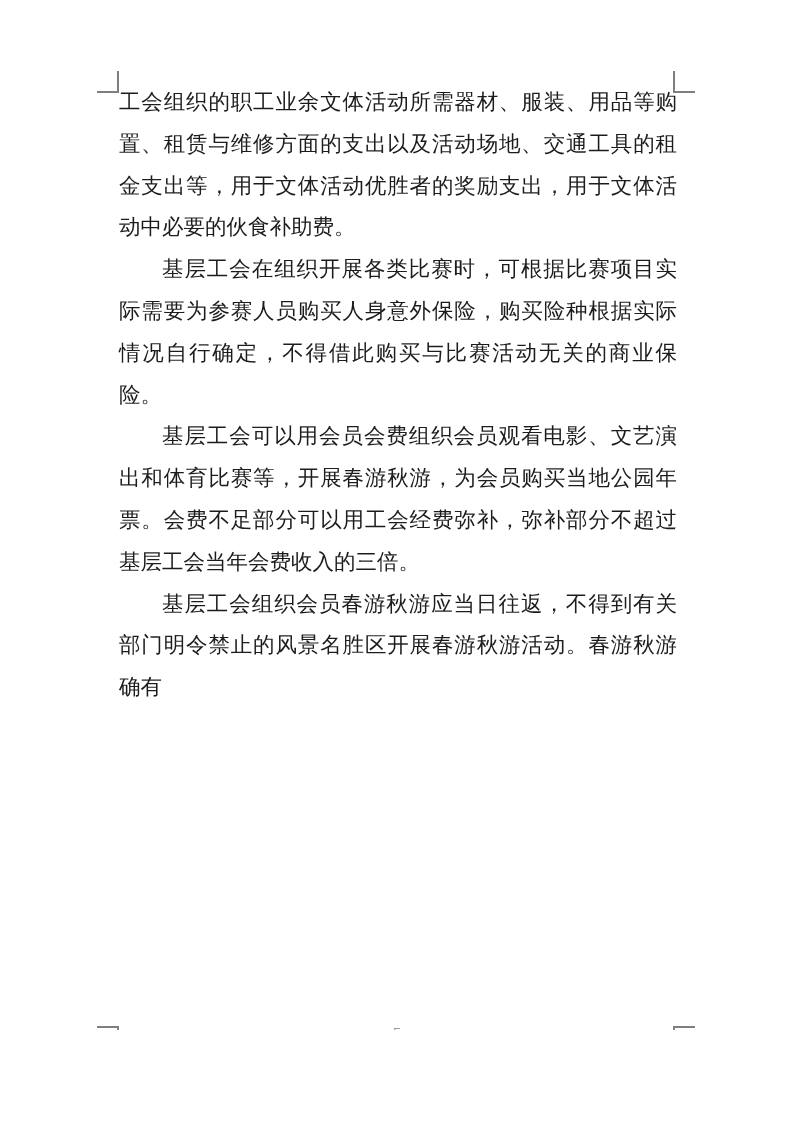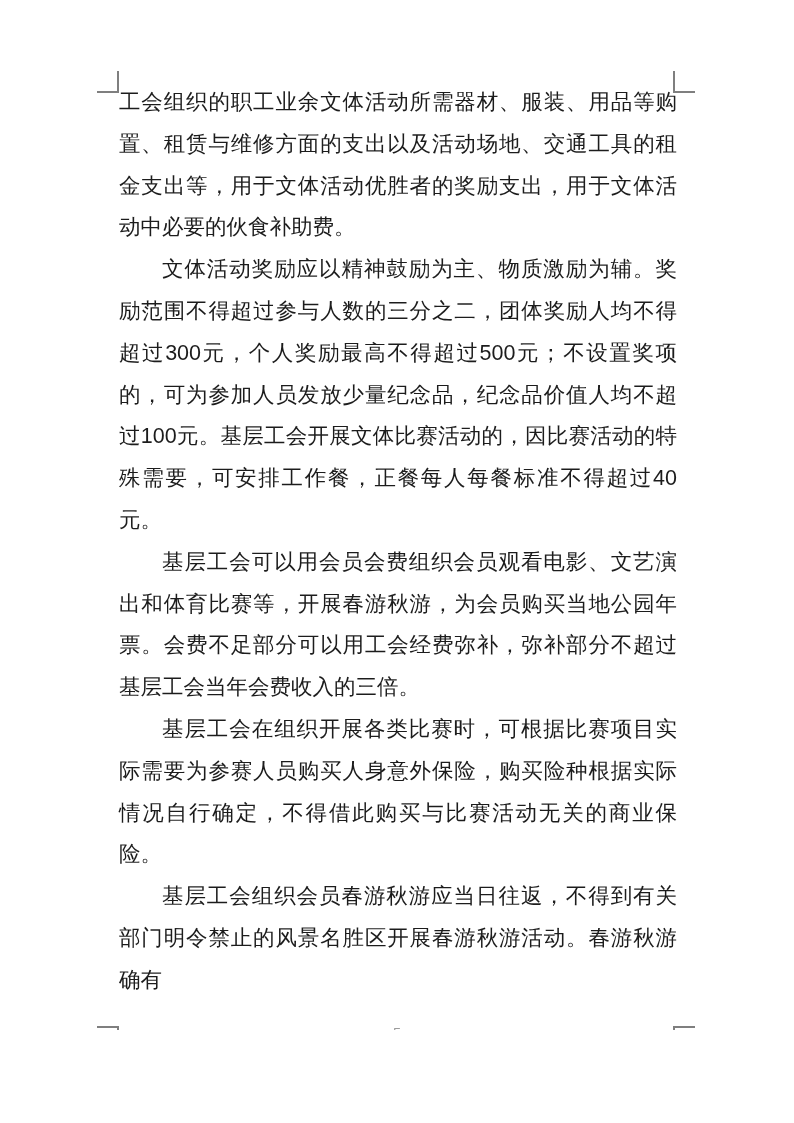--- a/index.html
+++ b/index.html
@@ -64,20 +64,19 @@
 
 <div class="page">
   <div class="mark mark-tl"></div>
   <div class="mark mark-tr"></div>
   <div class="mark mark-bl"></div>
   <div class="mark mark-br"></div>
 
   <div class="textblock">
 
   <p class="para">工会组织的职工业余文体活动所需器材、服装、用品等购置、租赁与维修方面的支出以及活动场地、交通工具的租金支出等，用于文体活动优胜者的奖励支出，用于文体活动中必要的伙食补助费。</p>
-      <p class="para indent">文体活动奖励应以精神鼓励为主、物质激励为辅。奖励范围不得超过参与人数的三分之二，团体奖励人均不得超过300元，个人奖励最高不得超过500元；不设置奖项的，可为参加人员发放少量纪念品，纪念品价值人均不超过100元。基层工会开展文体比赛活动的，因比赛活动的特殊需要，可安排工作餐，正餐每人每餐标准不得超过40元。</p>
+      <p class="para indent">基层工会在组织开展各类比赛时，可根据比赛项目实际需要为参赛人员购买人身意外保险，购买险种根据实际情况自行确定，不得借此购买与比赛活动无关的商业保险。</p>
       <p class="para indent">基层工会可以用会员会费组织会员观看电影、文艺演出和体育比赛等，开展春游秋游，为会员购买当地公园年票。会费不足部分可以用工会经费弥补，弥补部分不超过基层工会当年会费收入的三倍。</p>
-      <p class="para indent">基层工会在组织开展各类比赛时，可根据比赛项目实际需要为参赛人员购买人身意外保险，购买险种根据实际情况自行确定，不得借此购买与比赛活动无关的商业保险。</p>
       <p class="para indent">基层工会组织会员春游秋游应当日往返，不得到有关部门明令禁止的风景名胜区开展春游秋游活动。春游秋游确有</p>
     </div>
 
   <div class="pageno">5</div>
 </div>
 
 </body></html>

